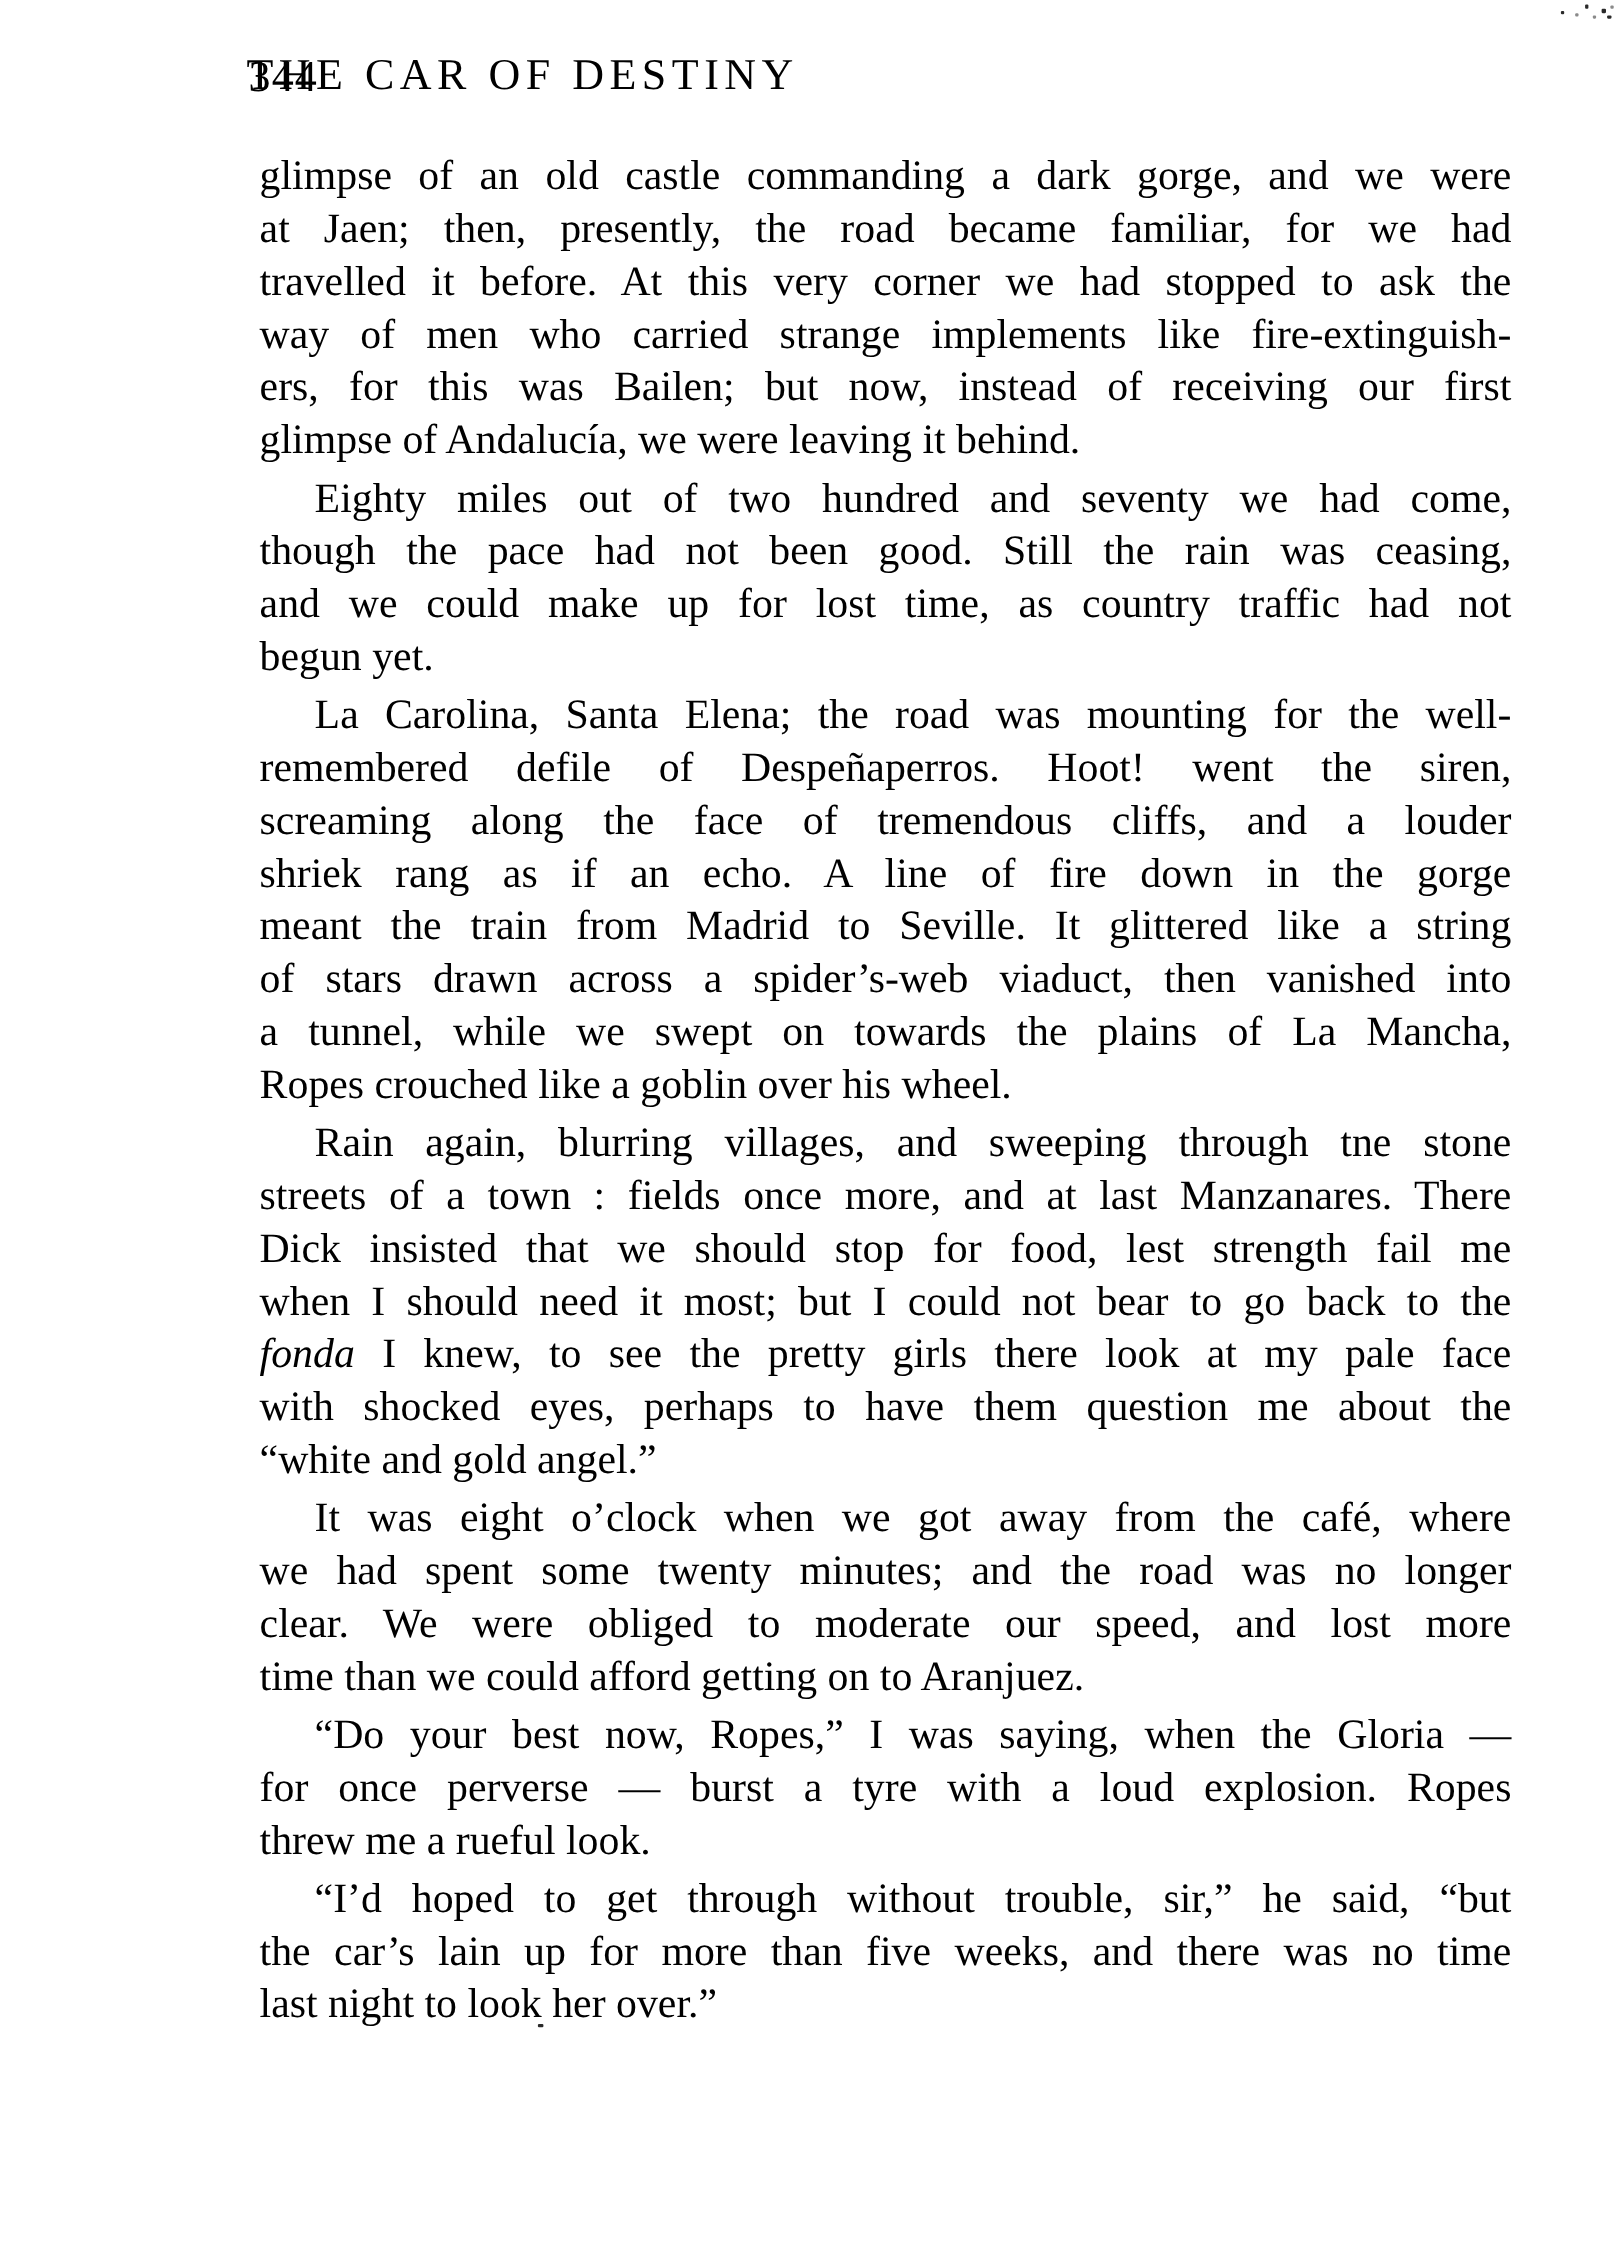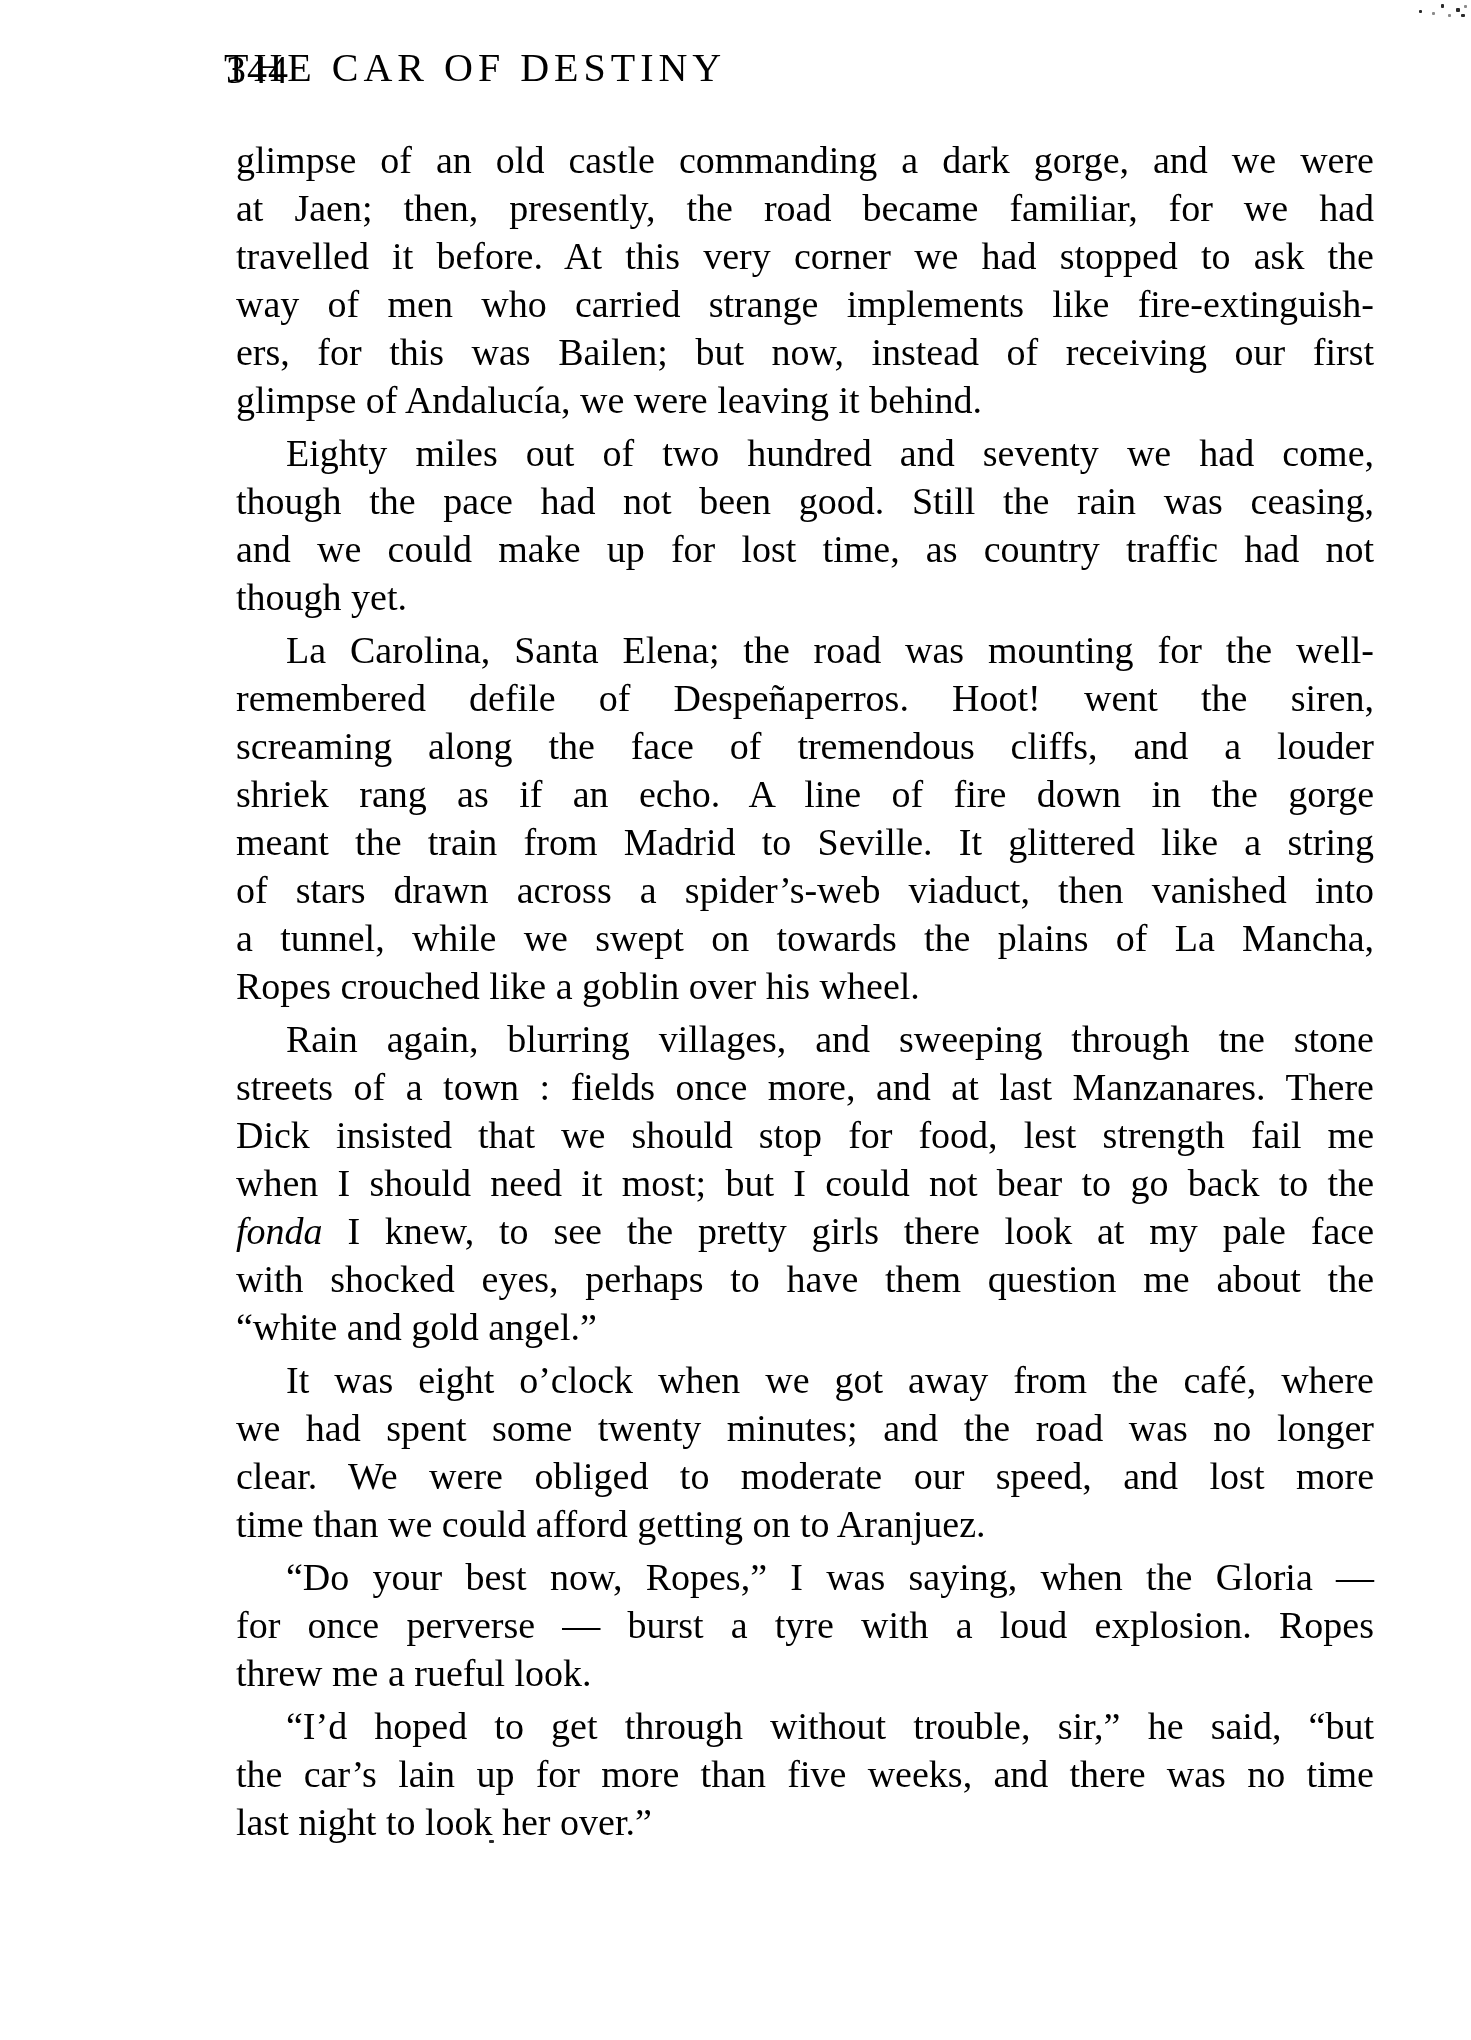--- a/index.html
+++ b/index.html
@@ -78,21 +78,21 @@
         <div class="line j"><span>at Jaen; then, presently, the road became familiar, for we had</span></div>
         <div class="line j"><span>travelled it before. At this very corner we had stopped to ask the</span></div>
         <div class="line j"><span>way of men who carried strange implements like fire-extinguish-</span></div>
         <div class="line j"><span>ers, for this was Bailen; but now, instead of receiving our first</span></div>
         <div class="line"><span>glimpse of Andalucía, we were leaving it behind.</span></div>
       </div>
       <div class="paragraph">
         <div class="line j indent"><span>Eighty miles out of two hundred and seventy we had come,</span></div>
         <div class="line j"><span>though the pace had not been good. Still the rain was ceasing,</span></div>
         <div class="line j"><span>and we could make up for lost time, as country traffic had not</span></div>
-        <div class="line"><span>though yet.</span></div>
+        <div class="line"><span>begun yet.</span></div>
       </div>
       <div class="paragraph">
         <div class="line j indent"><span>La Carolina, Santa Elena; the road was mounting for the well-</span></div>
         <div class="line j"><span>remembered defile of Despeñaperros. Hoot! went the siren,</span></div>
         <div class="line j"><span>screaming along the face of tremendous cliffs, and a louder</span></div>
         <div class="line j"><span>shriek rang as if an echo. A line of fire down in the gorge</span></div>
         <div class="line j"><span>meant the train from Madrid to Seville. It glittered like a string</span></div>
         <div class="line j"><span>of stars drawn across a spider’s-web viaduct, then vanished into</span></div>
         <div class="line j"><span>a tunnel, while we swept on towards the plains of La Mancha,</span></div>
         <div class="line"><span>Ropes crouched like a goblin over his wheel.</span></div>

